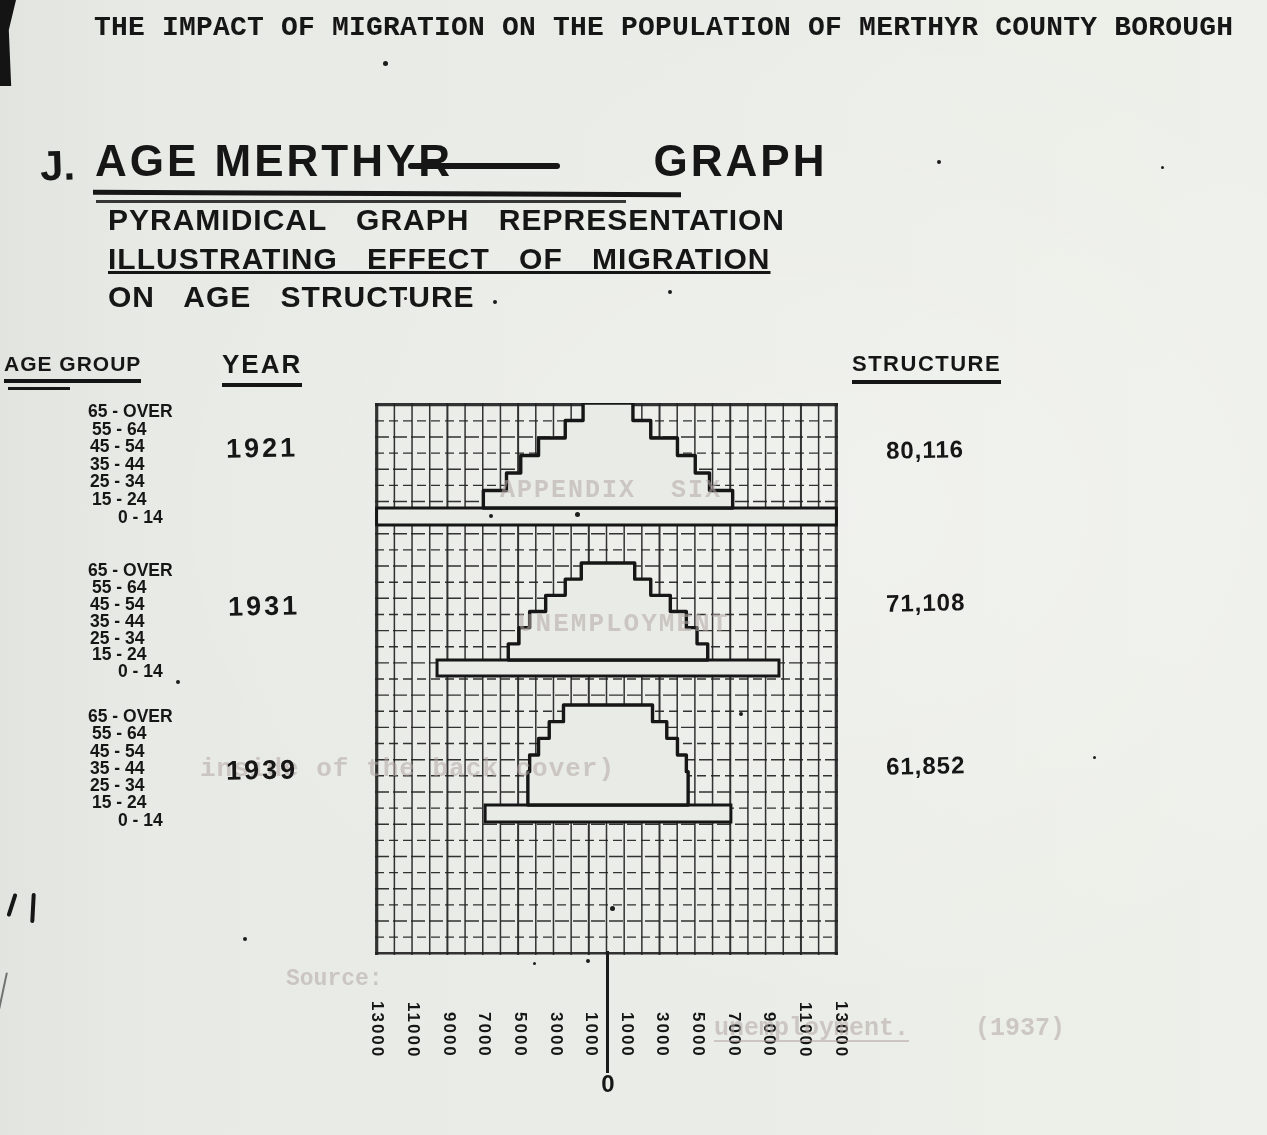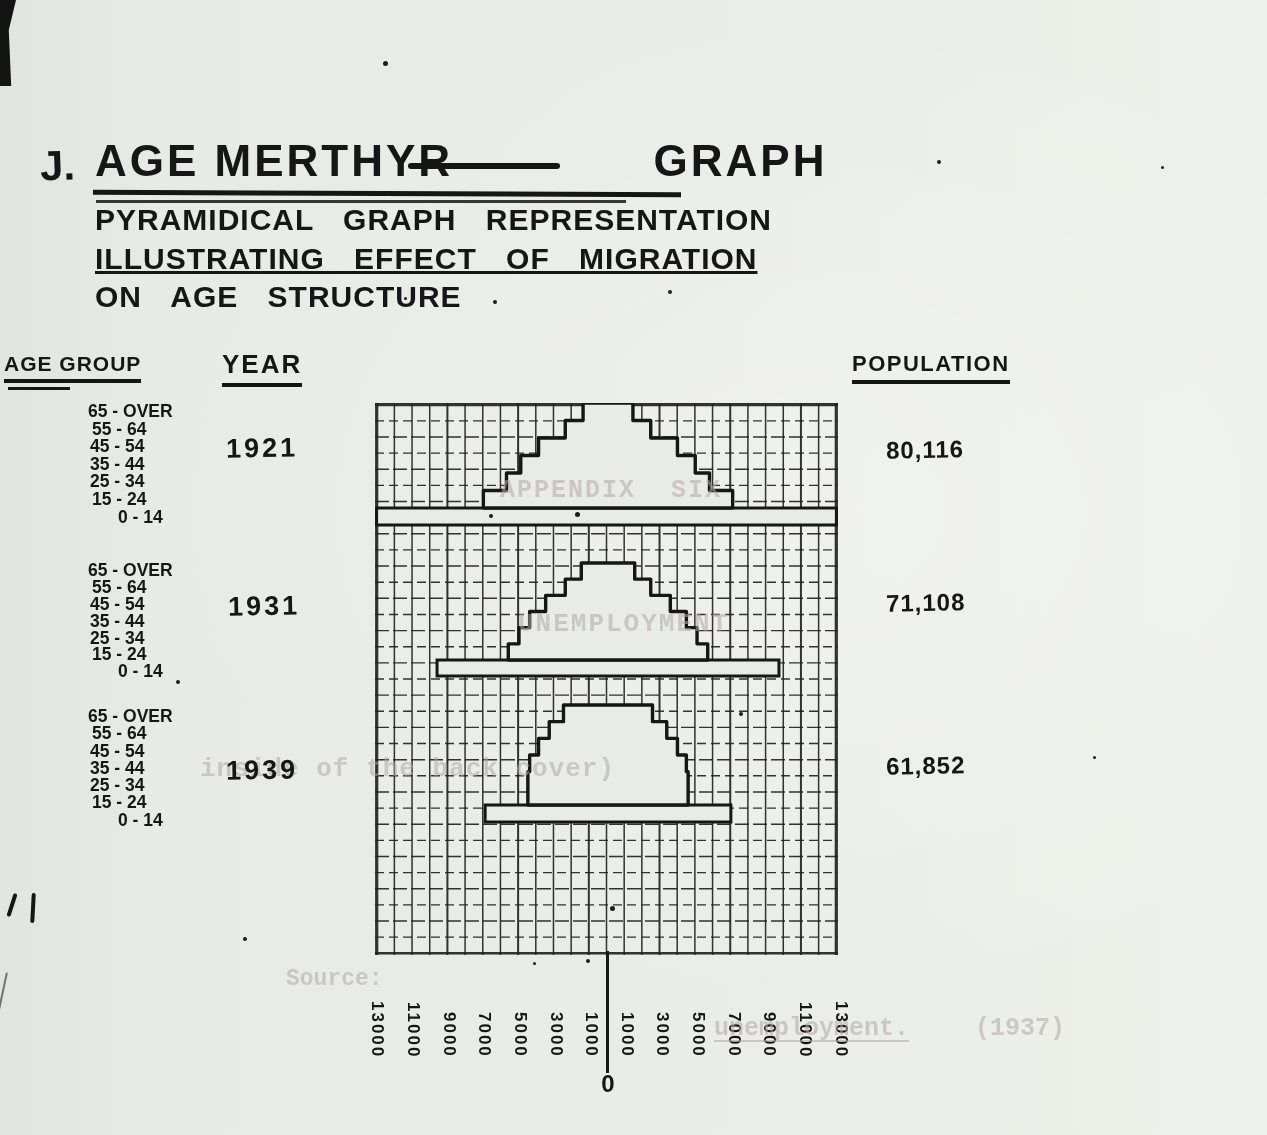--- a/index.html
+++ b/index.html
@@ -10,21 +10,21 @@
       linear-gradient(90deg,#e2e4e0 0%,#e8eae5 12%,#eaece7 55%,#edefe9 88%,#eef0eb 100%);
     font-family:"Liberation Sans","DejaVu Sans",sans-serif;color:#161616;
   }
   .abs{position:absolute;}
   .title{left:94px;top:12px;width:1160px;font-family:"Liberation Mono","DejaVu Sans Mono",monospace;
          font-weight:bold;font-size:28px;letter-spacing:.2px;white-space:nowrap;}
   .sec-letter{left:40px;top:142px;font-size:42px;font-weight:bold;transform:rotate(-2deg);}
   .sec-title{left:95px;top:136px;font-size:44px;font-weight:bold;letter-spacing:3px;white-space:nowrap;}
   .dashbar{left:408px;top:163px;width:152px;height:6px;background:#161616;border-radius:3px;}
   .rule{background:#161616;}
-  .subtitle{left:95px;font-size:30px;font-weight:bold;letter-spacing:1px;word-spacing:20px;white-space:nowrap;}
+  .subtitle{left:108px;font-size:30px;font-weight:bold;letter-spacing:1px;word-spacing:20px;white-space:nowrap;}
   .colhead{font-weight:bold;border-bottom:4px solid #151515;padding-bottom:3px;white-space:nowrap;}
   .stack{position:absolute;width:140px;}
   .stack div{font-weight:bold;font-size:17.5px;letter-spacing:0px;white-space:nowrap;}
   .year{font-size:27px;font-weight:bold;letter-spacing:3px;transform:rotate(-1deg);}
   .popnum{font-size:24px;font-weight:bold;letter-spacing:1px;transform:rotate(-1deg);}
   .axlab{position:absolute;top:960px;height:98px;width:22px;writing-mode:vertical-rl;text-align:end;
          font-weight:bold;font-size:17px;letter-spacing:2px;white-space:nowrap;}
   .ghost{position:absolute;font-family:"Liberation Mono","DejaVu Sans Mono",monospace;
          color:#b3a8a6;opacity:.55;font-weight:bold;white-space:nowrap;z-index:2;}
   .speck{position:absolute;background:#1c1c1c;border-radius:50%;z-index:4;}
@@ -37,39 +37,40 @@
   .edge-blot{position:absolute;left:0;top:0;width:16px;height:86px;background:#141414;
              clip-path:polygon(0 0,100% 0,55% 35%,70% 100%,0 100%);z-index:4;}
 </style>
 </head>
 <body>
 
 <div class="paper">
 
   <div class="edge-blot"></div>
 
+  <div class="abs title z3">THE IMPACT OF MIGRATION ON THE POPULATION OF MERTHYR COUNTY BOROUGH</div>
 
   <div class="abs sec-letter z3">J.</div>
   <div class="abs sec-title z3">
     <span>AGE MERTHYR</span>
     <span style="display:inline-block;width:170px;"></span>
     <span>GRAPH</span>
   </div>
   <div class="abs dashbar z3"></div>
   <div class="abs rule z3" style="left:93px;top:191px;width:588px;height:5px;transform:rotate(.25deg);"></div>
   <div class="abs rule z3" style="left:96px;top:200px;width:530px;height:2.5px;opacity:.85;"></div>
 
   <div class="abs subtitle z3" style="top:203px;">PYRAMIDICAL GRAPH REPRESENTATION</div>
   <div class="abs subtitle z3" style="top:242px;text-decoration:underline;">ILLUSTRATING EFFECT OF MIGRATION</div>
   <div class="abs subtitle z3" style="top:280px;">ON AGE STRUCTURE</div>
 
   <div class="abs colhead z3" style="left:4px;top:352px;font-size:21px;letter-spacing:1px;">AGE GROUP</div>
   <div class="abs rule z3" style="left:8px;top:387px;width:62px;height:3px;"></div>
   <div class="abs colhead z3" style="left:222px;top:349px;font-size:26px;letter-spacing:2px;">YEAR</div>
-  <div class="abs colhead z3" style="left:852px;top:351px;font-size:22px;letter-spacing:1.5px;">POPULATION</div>
+  <div class="abs colhead z3" style="left:852px;top:351px;font-size:22px;letter-spacing:1.5px;">STRUCTURE</div>
 
   <div class="stack z3" id="stack-0" style="left:76px;top:403px;">
       <div style="height: 17.6px; line-height: 17.6px; margin-left: 12px;">65 - OVER</div>
       <div style="height: 17.6px; line-height: 17.6px; margin-left: 16px;">55 - 64</div>
       <div style="height: 17.6px; line-height: 17.6px; margin-left: 14px;">45 - 54</div>
       <div style="height: 17.6px; line-height: 17.6px; margin-left: 14px;">35 - 44</div>
       <div style="height: 17.6px; line-height: 17.6px; margin-left: 14px;">25 - 34</div>
       <div style="height: 17.6px; line-height: 17.6px; margin-left: 16px;">15 - 24</div>
       <div style="height: 17.6px; line-height: 17.6px; margin-left: 42px;">0 - 14</div>
     </div>

